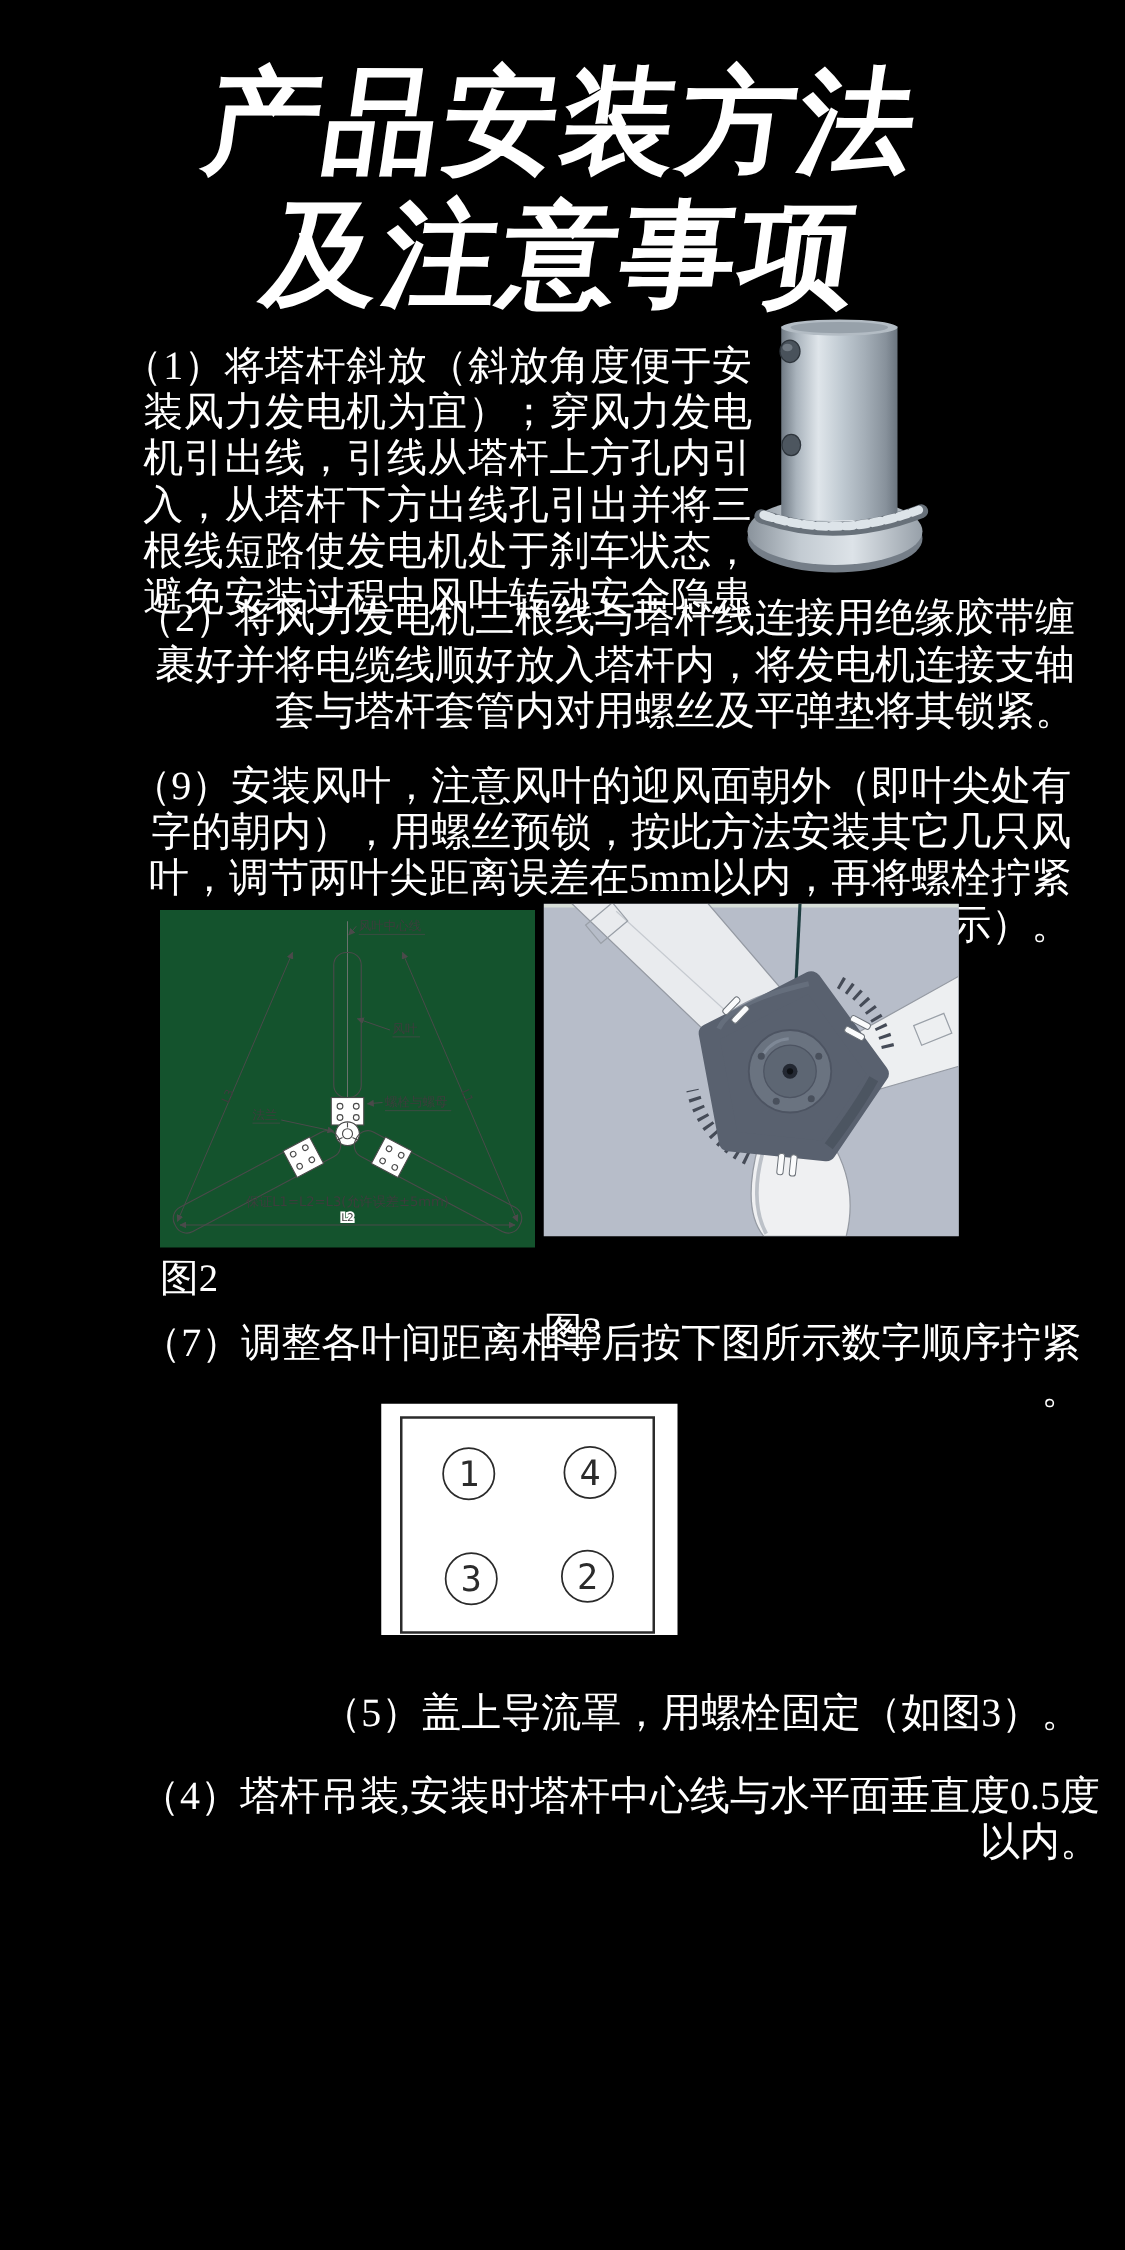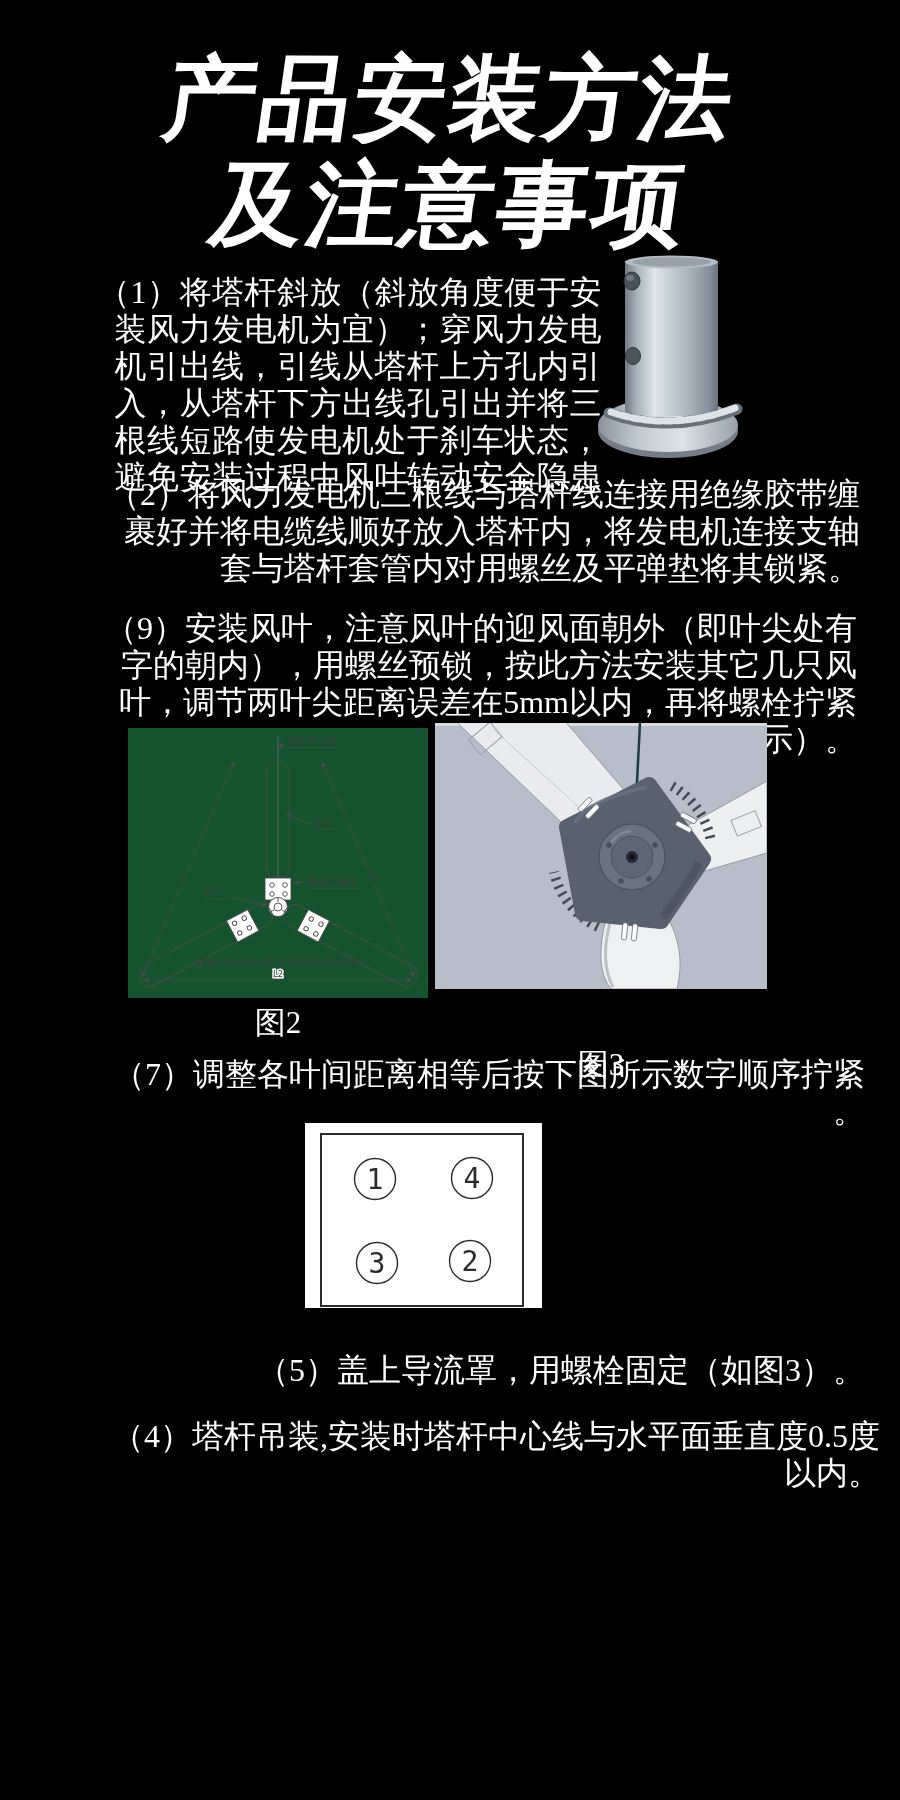--- a/index.html
+++ b/index.html
@@ -14,21 +14,21 @@
         word-break:break-all;line-break:anywhere;text-align:right;}
   .p1{left:95px;top:274px;width:507px;letter-spacing:.5px;}
   .p2{left:95px;top:476px;width:765px;}
   .p3{left:95px;top:610px;width:762px;}
   .p4{left:95px;top:1056px;width:770px;}
   .p5{left:95px;top:1352px;width:770px;}
   .p6{left:95px;top:1418px;width:785px;}
   .pole-photo{position:absolute;left:595px;top:253px;width:205px;height:207px;}
   .fig2{position:absolute;left:128px;top:728px;width:300px;height:270px;background:#14532d;}
   .fig3{position:absolute;left:435px;top:723px;width:332px;height:266px;background:#b7bdc9;overflow:hidden;}
-  .caption{position:absolute;font-size:31px;color:#fff;text-align:center;}
+  .caption{position:absolute;font-size:31px;color:#fff;text-align:left;}
   .cap2{left:128px;top:1002px;width:300px;}
   .cap3{left:435px;top:1000px;width:332px;margin-top:44px;}
   .order-box{position:absolute;left:305px;top:1123px;width:237px;height:185px;background:#fff;}
   svg{display:block;}
   .cadtext{font-family:"DejaVu Sans","Liberation Sans",sans-serif;fill:#3d3d3d;}
   .ordnum{font-family:"DejaVu Sans Mono","Liberation Mono",monospace;fill:#2b2b2b;}
 </style>
 </head>
 <body>
 

